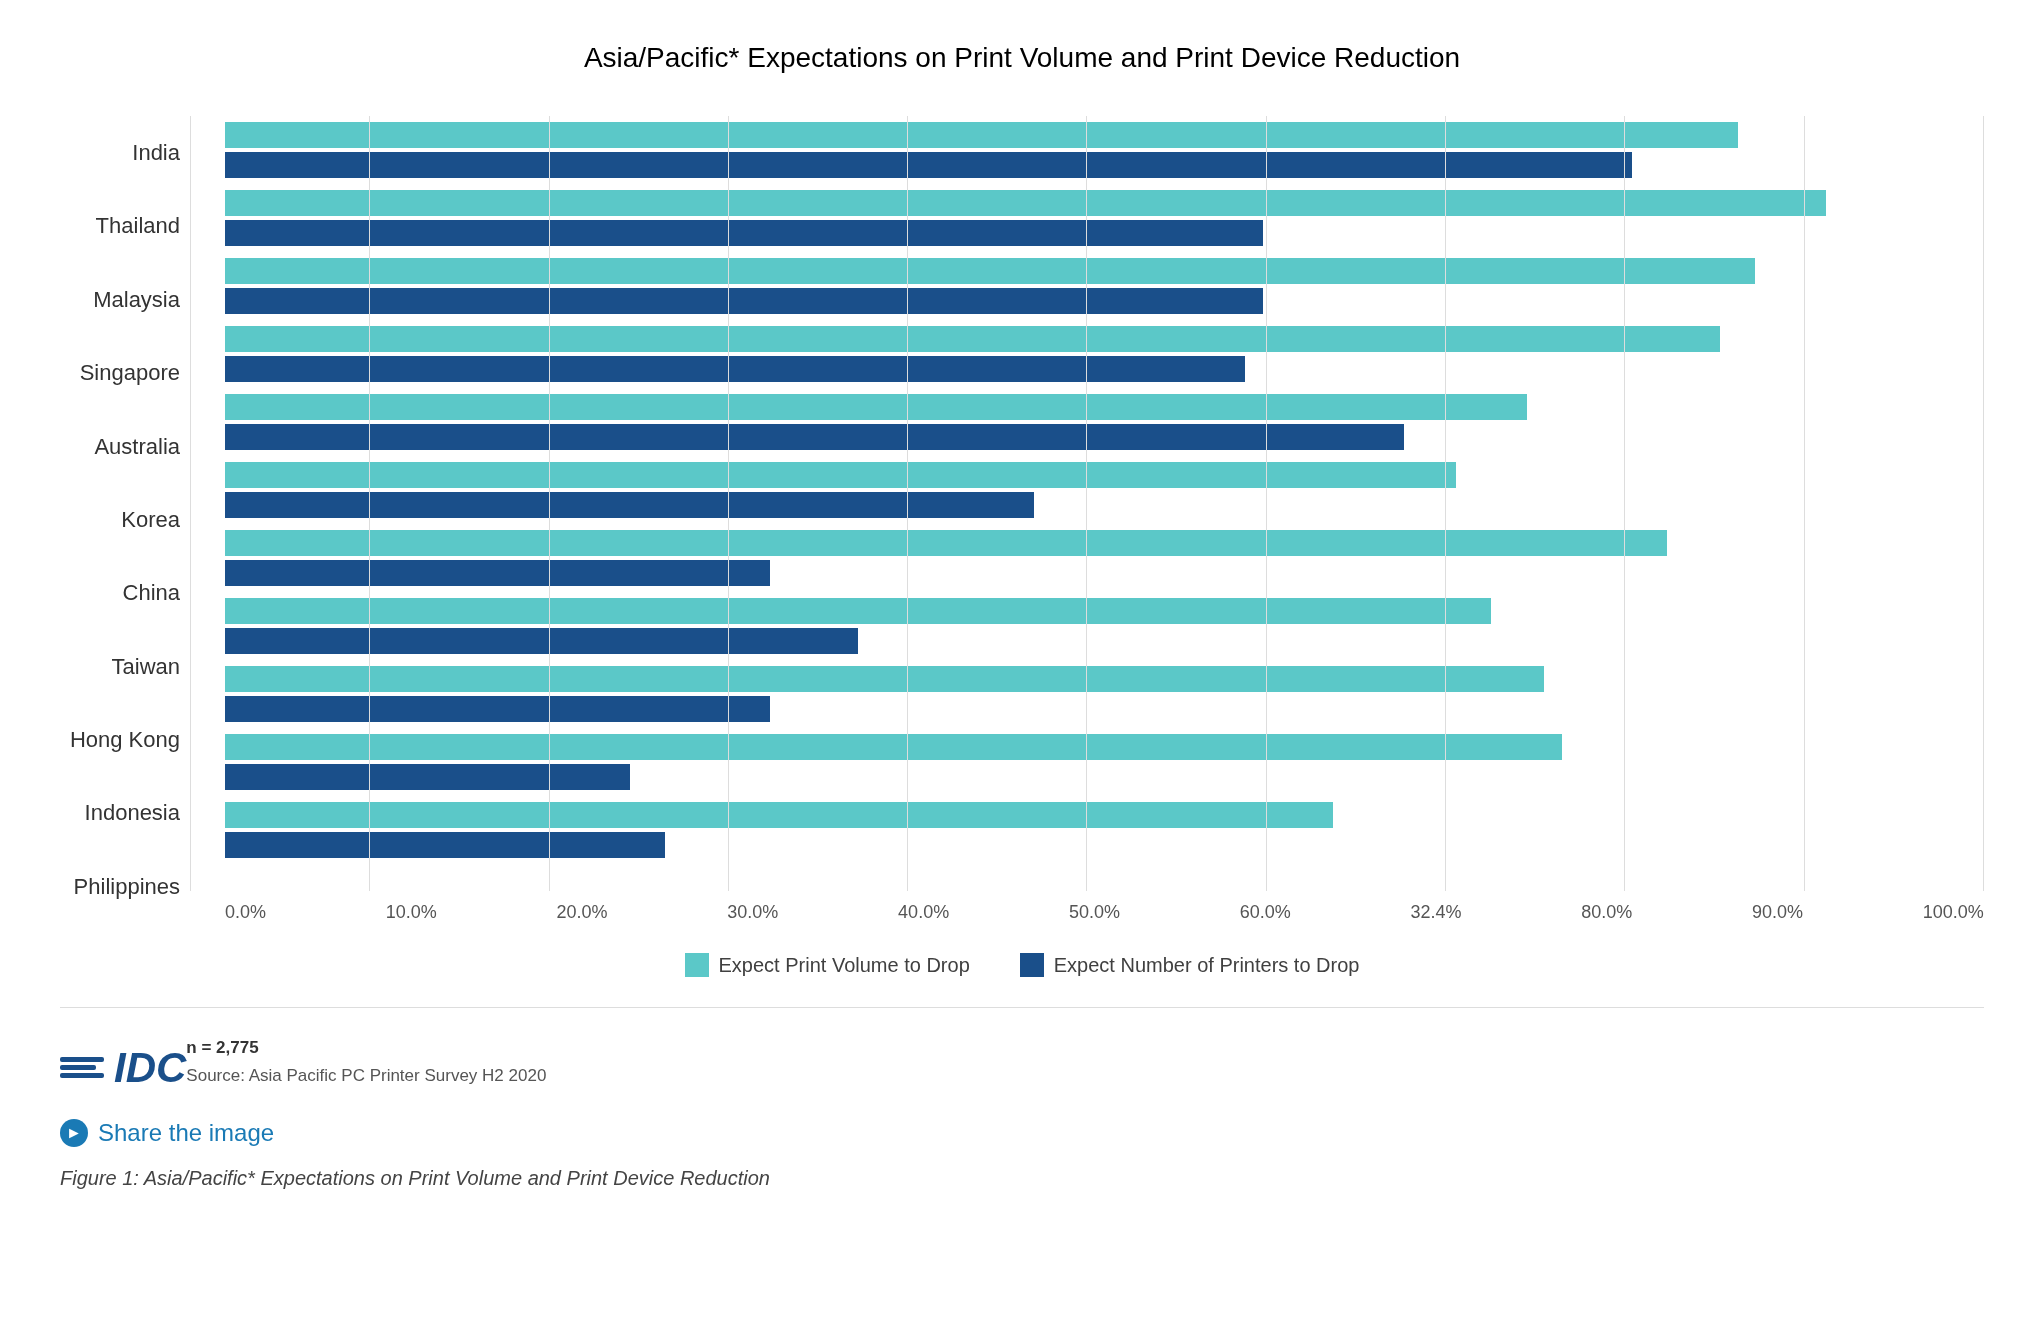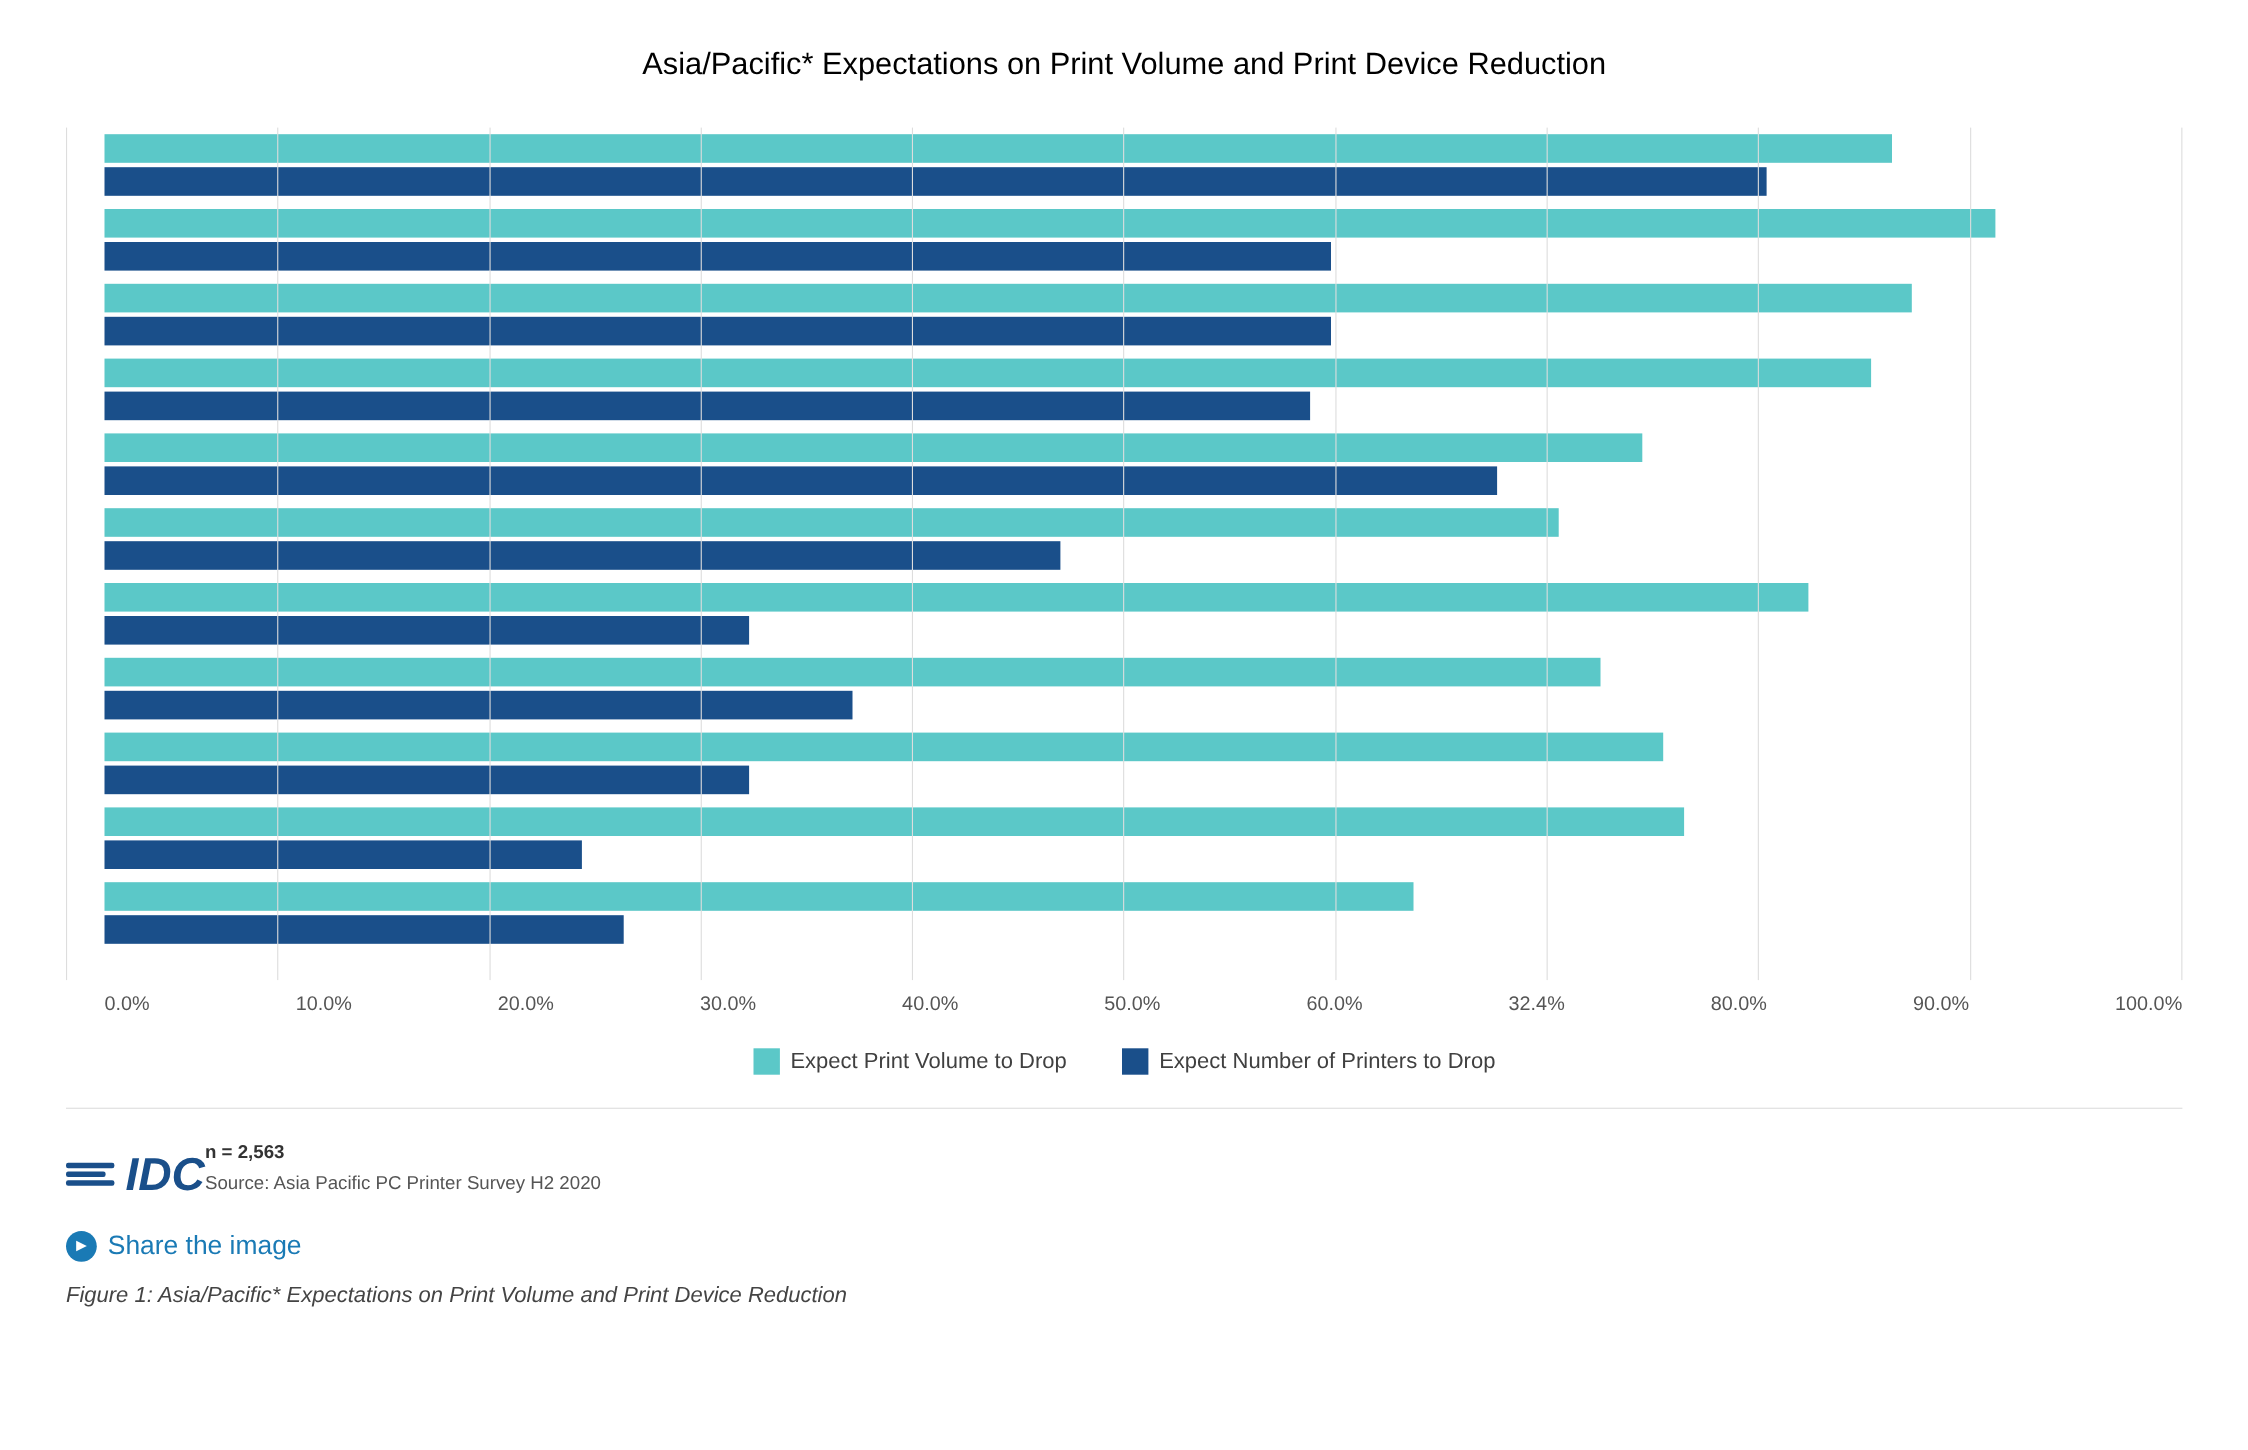--- a/index.html
+++ b/index.html
@@ -189,20 +189,33 @@
       border-top: 1px solid #ddd;
       margin: 20px 0;
     }
   </style>
 </head>
 <body>
 
 <h1 class="chart-title">Asia/Pacific* Expectations on Print Volume and Print Device Reduction</h1>
 
 <div class="chart-container">
+  <div class="y-labels" id="y-labels">
+      <div class="y-label">India</div>
+      <div class="y-label">Thailand</div>
+      <div class="y-label">Malaysia</div>
+      <div class="y-label">Singapore</div>
+      <div class="y-label">Australia</div>
+      <div class="y-label">Korea</div>
+      <div class="y-label">China</div>
+      <div class="y-label">Taiwan</div>
+      <div class="y-label">Hong Kong</div>
+      <div class="y-label">Indonesia</div>
+      <div class="y-label">Philippines</div>
+    </div>
   <div class="chart-area">
     <div class="grid-lines" id="grid-lines">
         <div class="grid-line"></div>
         <div class="grid-line"></div>
         <div class="grid-line"></div>
         <div class="grid-line"></div>
         <div class="grid-line"></div>
         <div class="grid-line"></div>
         <div class="grid-line"></div>
         <div class="grid-line"></div>
@@ -332,21 +345,21 @@
 <div class="footer">
   <div class="idc-logo">
     <div class="idc-logo-icon">
       <div class="idc-logo-line" style="width:44px;"></div>
       <div class="idc-logo-line" style="width:36px;"></div>
       <div class="idc-logo-line" style="width:44px;"></div>
     </div>
     <span class="idc-logo-text">IDC</span>
   </div>
   <div class="footer-text">
-    <div><strong>n = 2,563</strong></div>
+    <div><strong>n = 2,775</strong></div>
     <div>Source: Asia Pacific PC Printer Survey H2 2020</div>
   </div>
 </div>
 
 <div class="share-link">
   <div class="share-icon">►</div>
   <span>Share the image</span>
 </div>
 
 <div class="figure-caption">Figure 1: Asia/Pacific* Expectations on Print Volume and Print Device Reduction</div>

